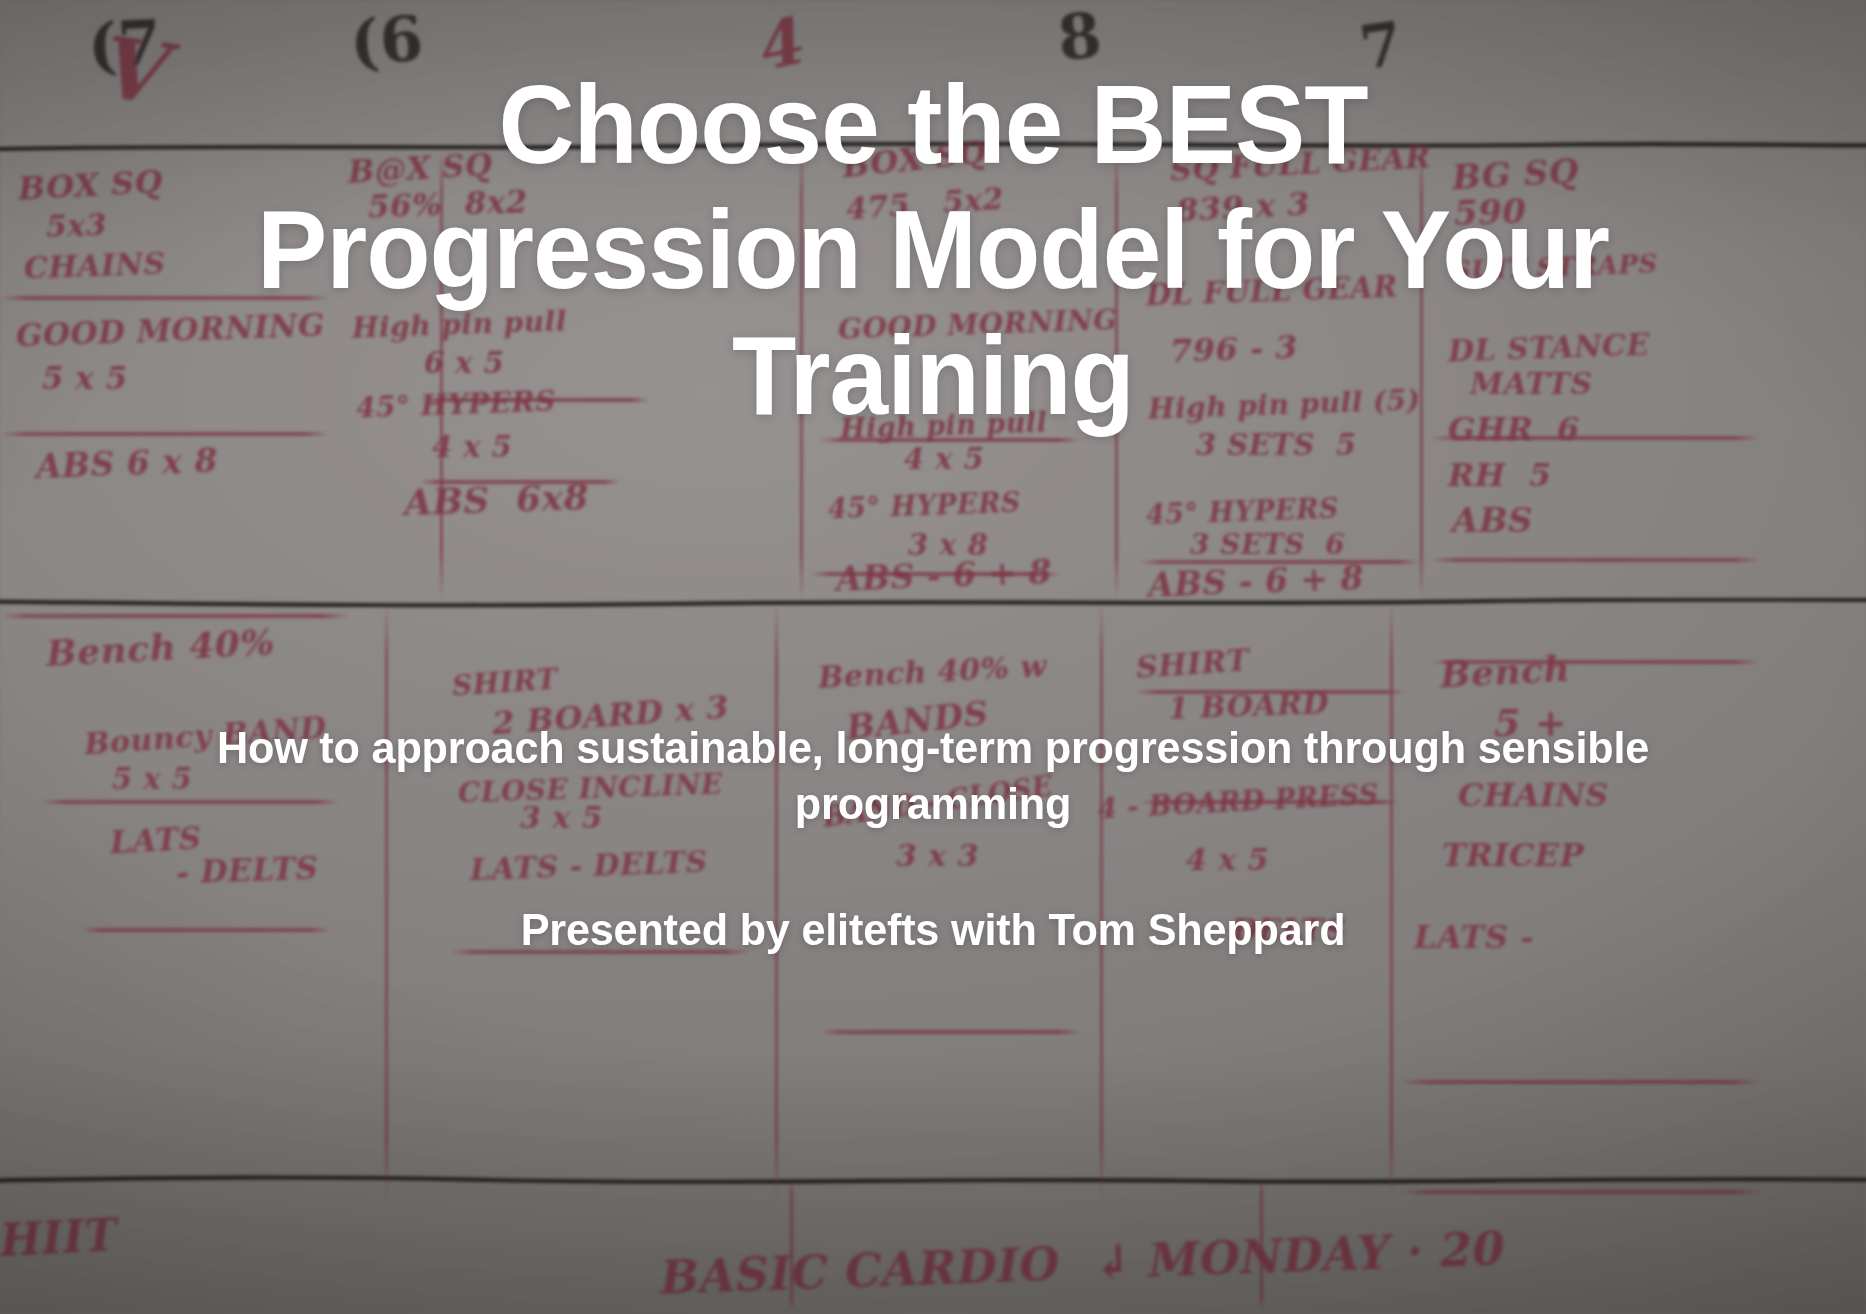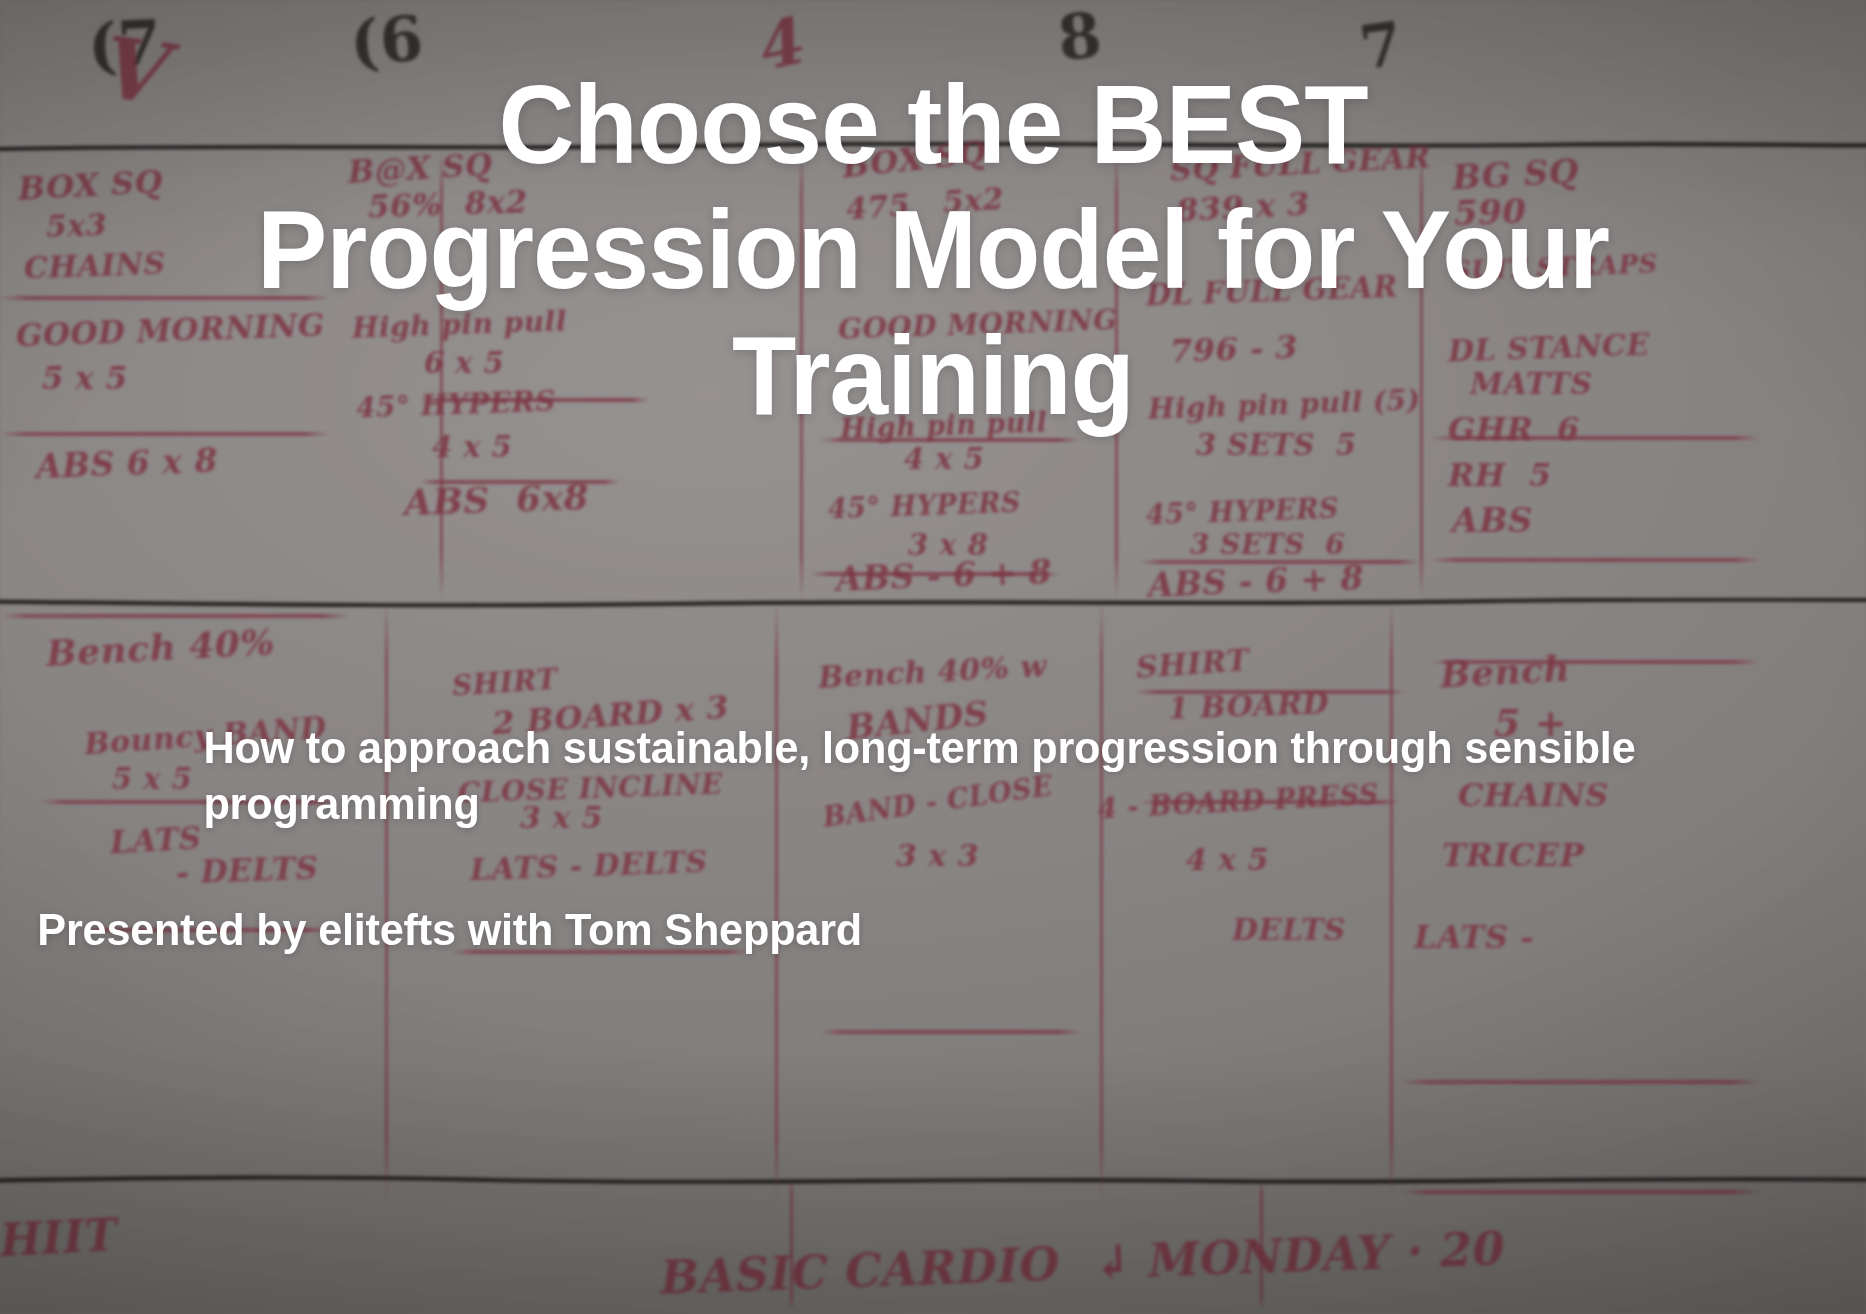--- a/index.html
+++ b/index.html
@@ -87,21 +87,21 @@
     line-height:1.12;
     letter-spacing:-1px;
     transform:scaleX(.94);
     text-shadow:0 2px 10px rgba(0,0,0,.18);
   }
 
   #sub-block{
     position:absolute;
     left:0;right:0;
     top:720px;
-    text-align:left;
+    text-align:center;
     color:#ffffff;
   }
   #subtitle{
     width:1520px;margin:0 auto;
     font-size:45px;
     font-weight:700;
     line-height:1.24;
     letter-spacing:-.2px;
     transform:scaleX(.96);
     text-shadow:0 2px 8px rgba(0,0,0,.2);

